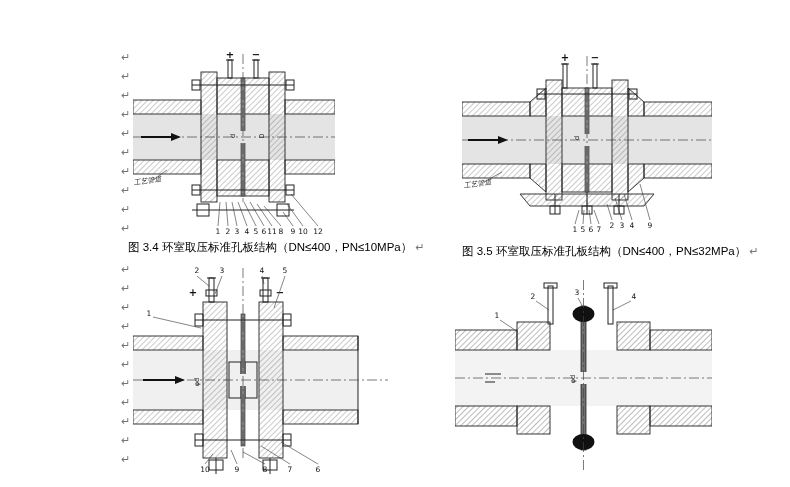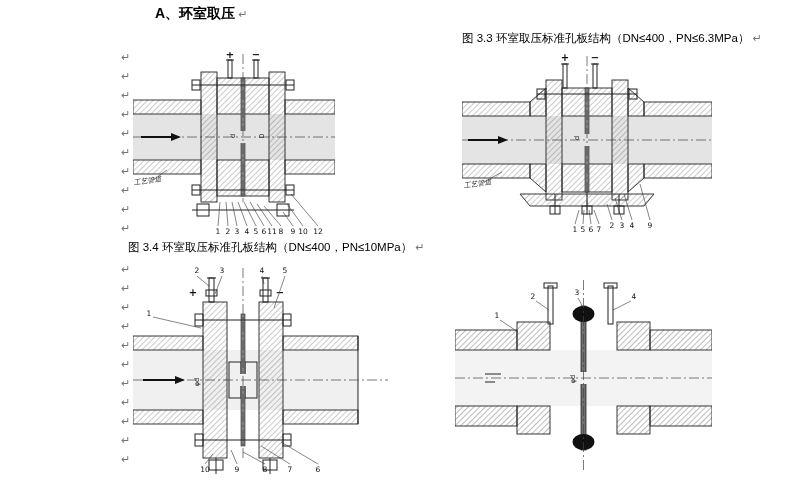--- a/index.html
+++ b/index.html
@@ -21,23 +21,20 @@
   .num{font-size:7.5px;fill:#111;}
   .pm{font-size:10px;font-weight:bold;fill:#111;}
   .dim{font-size:6.5px;fill:#111;}
   .plabel{font-size:7px;font-style:italic;fill:#222;}
 </style>
 </head>
 <body>
 
 <div class="page">
 
-  <div class="title">
-    <span>A、环室取压</span><span class="mark">↵</span>
-  </div>
 
   <div class="marks-col" style="top:48px;">
       <span>↵</span>
       <span>↵</span>
       <span>↵</span>
       <span>↵</span>
       <span>↵</span>
       <span>↵</span>
       <span>↵</span>
       <span>↵</span>
@@ -51,25 +48,25 @@
       <span>↵</span>
       <span>↵</span>
       <span>↵</span>
       <span>↵</span>
       <span>↵</span>
       <span>↵</span>
       <span>↵</span>
       <span>↵</span>
     </div>
 
-  <div class="caption" style="left:462px;top:31px;">
-    <span>图 3.3 环室取压标准孔板结构（DN≤400，PN≤6.3MPa）</span><span class="mark">↵</span>
-  </div>
   <div class="caption" style="left:128px;top:240px;">
     <span>图 3.4 环室取压标准孔板结构（DN≤400，PN≤10MPa）</span><span class="mark">↵</span>
+  </div>
+  <div class="caption" style="left:462px;top:244px;">
+    <span>图 3.5 环室取压标准孔板结构（DN≤400，PN≤32MPa）</span><span class="mark">↵</span>
   </div>
 
   <div class="fig" style="left:133px;top:52px;">
     <svg width="202" height="186" viewBox="0 0 202 186">
       <defs>
         <pattern id="h32" width="4" height="4" patternUnits="userSpaceOnUse" patternTransform="rotate(45)">
           <line x1="0" y1="0" x2="0" y2="4" stroke="#666" stroke-width="0.7"></line>
         </pattern>
       </defs>
       <g>

